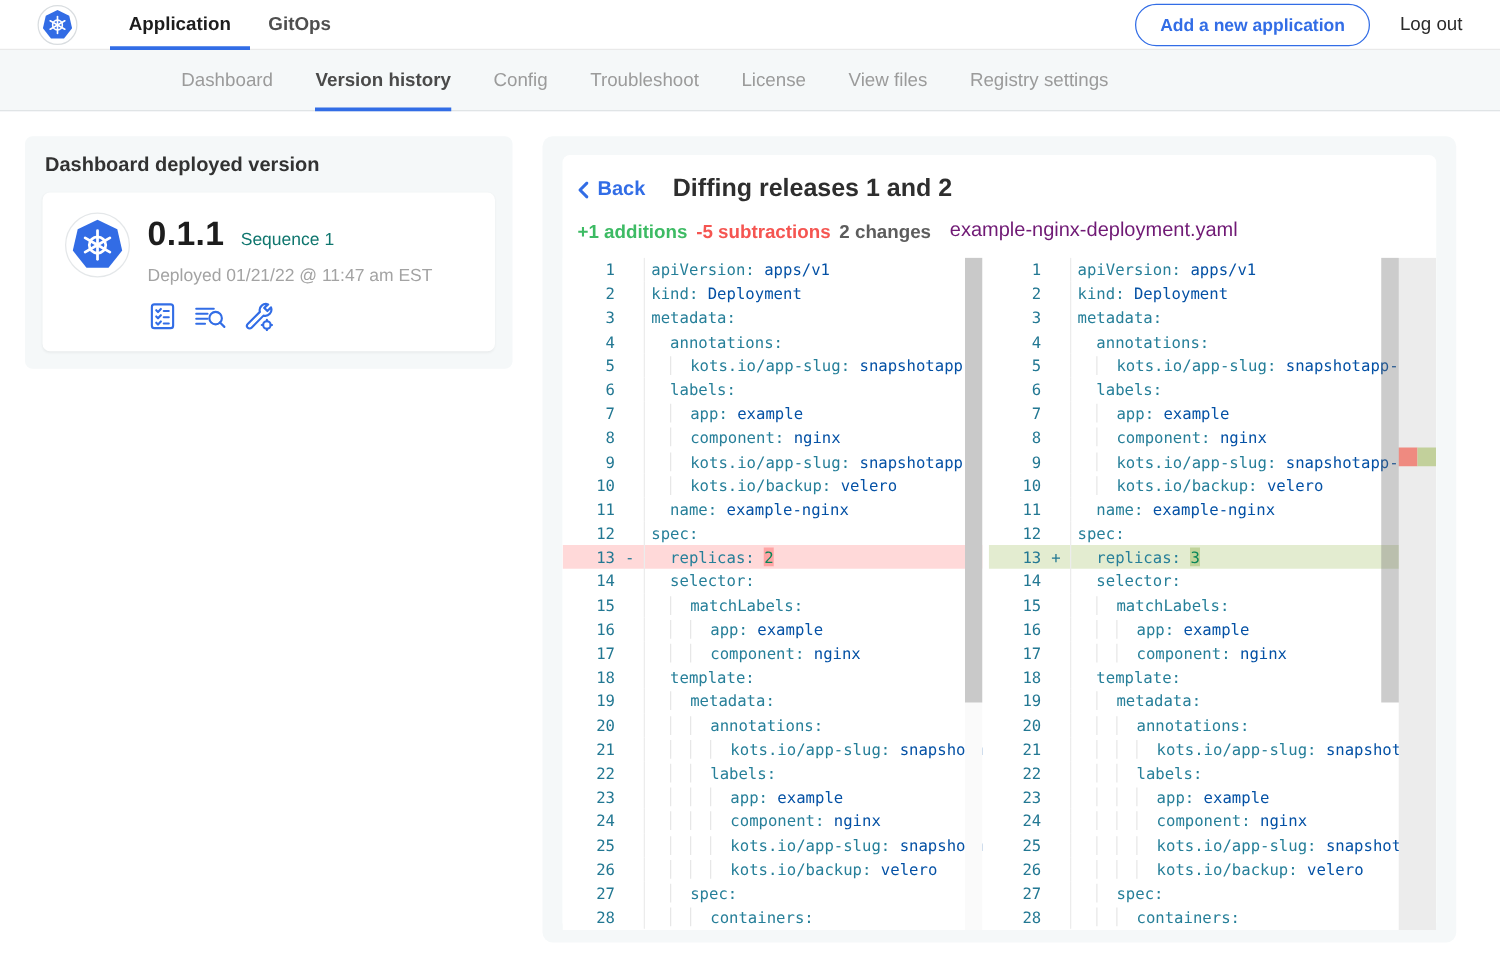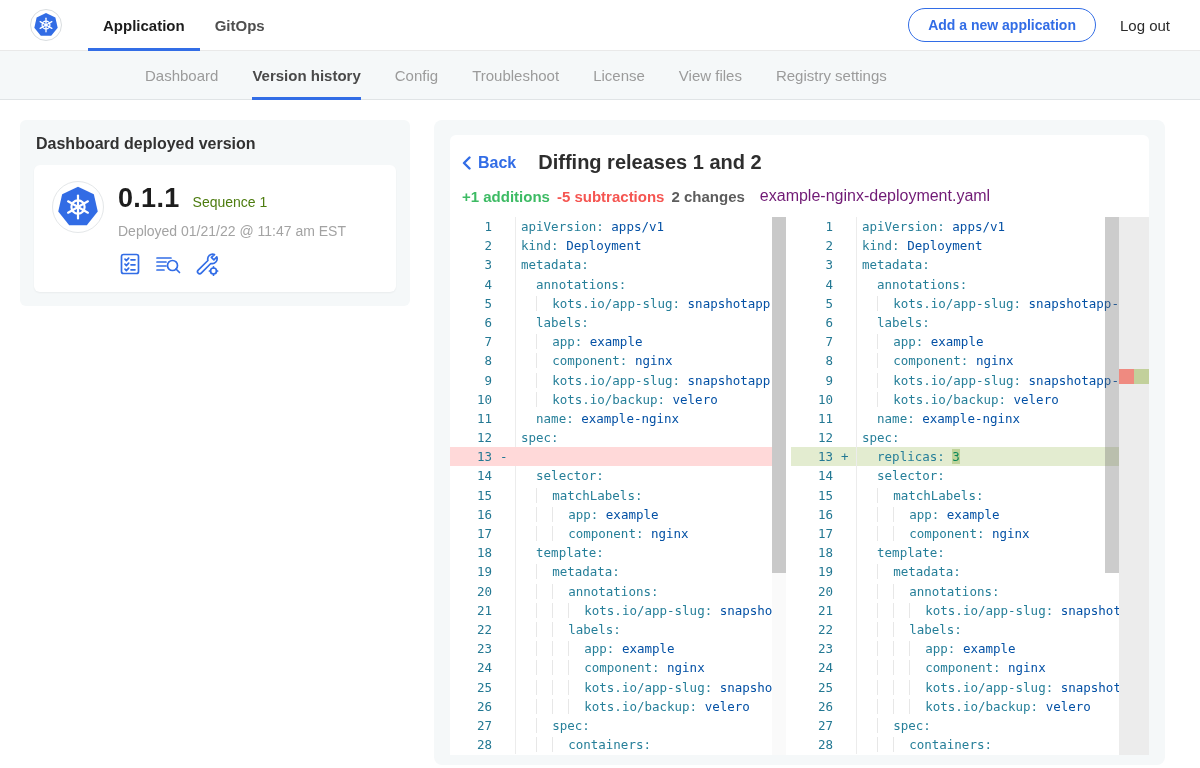--- a/index.html
+++ b/index.html
@@ -1,20 +1,20 @@
 <!DOCTYPE html>
 <html><head>
 <meta charset="utf-8">
 <style>
   * { margin:0; padding:0; box-sizing:border-box; }
   html,body { width:1200px; height:768px; overflow:hidden; background:#fff;
     font-family:"Liberation Sans", sans-serif; -webkit-font-smoothing:antialiased; }
 
   
-  .navbar { height:51px; background:#fff; border-bottom:1px solid #e9e9e9;
+  .navbar { height:40px; background:#fff; border-bottom:1px solid #e9e9e9;
     display:flex; align-items:center; padding:0 30px; position:relative; }
   .logo-wrap { width:32px; height:32px; border-radius:50%; border:1px solid #d9dde0;
     background:#fff; display:flex; align-items:center; justify-content:center; margin-right:26px; }
   .nav-tabs { display:flex; height:100%; }
   .nav-tab { padding:0 15px; display:flex; align-items:center; font-size:15px; font-weight:700;
     color:#4f4f4f; position:relative; cursor:pointer; }
   .nav-tab.active { color:#1d1d1d; }
   .nav-tab.active::after { content:""; position:absolute; left:0; right:0; bottom:-1px;
     height:3px; background:#326de6; }
   .nav-right { margin-left:auto; display:flex; align-items:center; gap:24px; }
@@ -36,21 +36,21 @@
 
   .dep-card { width:390px; flex:none; background:#f5f8f9; border-radius:6px; padding:15px 14px 14px; }
   .dep-title { font-size:16px; font-weight:700; color:#323232; padding-left:2px; }
   .dep-inner { margin-top:12px; background:#fff; border-radius:6px; padding:16px 18px;
     display:flex; box-shadow:0 1px 2px rgba(0,0,0,.05); }
   .dep-logo { width:52px; height:52px; border-radius:50%; border:1px solid #e4e7e9; flex:none;
     display:flex; align-items:center; justify-content:center; background:#fff; }
   .dep-info { margin-left:14px; padding-top:2px; }
   .ver-row { display:flex; align-items:baseline; gap:13px; }
   .ver { font-size:27px; font-weight:700; color:#1d1d1d; letter-spacing:.3px; }
-  .seq { font-size:14px; color:#4d7c0f; }
+  .seq { font-size:14px; color:#0f766e; }
   .deployed { margin-top:9px; font-size:14px; color:#a3a3a3; }
   .icons-row { margin-top:13px; display:flex; gap:13px; align-items:center; }
   .icons-row svg { cursor:pointer; }
 
   
   .diff-outer { flex:1; margin-left:24px; background:#f5f8f9; border-radius:8px;
     padding:15px 16px 10px; }
   .diff-card { background:#fff; border-radius:6px; padding:16px 0 0; }
   .diff-head { display:flex; align-items:center; padding:0 16px 0 12px; }
   .back-link { display:flex; align-items:center; gap:7px; color:#326de6; font-size:16px;
@@ -208,21 +208,21 @@
               <div class="code-line"><div class="ln">3</div><div class="sign"></div><div class="code"><span class="tok-key">metadata:</span></div></div>
               <div class="code-line"><div class="ln">4</div><div class="sign"></div><div class="code"><span>  </span><span class="tok-key">annotations:</span></div></div>
               <div class="code-line"><div class="ln">5</div><div class="sign"></div><div class="code"><span>  </span><span class="ig">  </span><span class="tok-key">kots.io/app-slug:</span><span> </span><span class="tok-val">snapshotapp-mu</span></div></div>
               <div class="code-line"><div class="ln">6</div><div class="sign"></div><div class="code"><span>  </span><span class="tok-key">labels:</span></div></div>
               <div class="code-line"><div class="ln">7</div><div class="sign"></div><div class="code"><span>  </span><span class="ig">  </span><span class="tok-key">app:</span><span> </span><span class="tok-val">example</span></div></div>
               <div class="code-line"><div class="ln">8</div><div class="sign"></div><div class="code"><span>  </span><span class="ig">  </span><span class="tok-key">component:</span><span> </span><span class="tok-val">nginx</span></div></div>
               <div class="code-line"><div class="ln">9</div><div class="sign"></div><div class="code"><span>  </span><span class="ig">  </span><span class="tok-key">kots.io/app-slug:</span><span> </span><span class="tok-val">snapshotapp-mu</span></div></div>
               <div class="code-line"><div class="ln">10</div><div class="sign"></div><div class="code"><span>  </span><span class="ig">  </span><span class="tok-key">kots.io/backup:</span><span> </span><span class="tok-val">velero</span></div></div>
               <div class="code-line"><div class="ln">11</div><div class="sign"></div><div class="code"><span>  </span><span class="tok-key">name:</span><span> </span><span class="tok-val">example-nginx</span></div></div>
               <div class="code-line"><div class="ln">12</div><div class="sign"></div><div class="code"><span class="tok-key">spec:</span></div></div>
-              <div class="code-line row-del"><div class="ln">13</div><div class="sign">-</div></div>
+              <div class="code-line row-del"><div class="ln">13</div><div class="sign">-</div><div class="code"><span>  </span><span class="tok-key">replicas:</span><span> </span><span class="tok-num char-del">2</span></div></div>
               <div class="code-line"><div class="ln">14</div><div class="sign"></div><div class="code"><span>  </span><span class="tok-key">selector:</span></div></div>
               <div class="code-line"><div class="ln">15</div><div class="sign"></div><div class="code"><span>  </span><span class="ig">  </span><span class="tok-key">matchLabels:</span></div></div>
               <div class="code-line"><div class="ln">16</div><div class="sign"></div><div class="code"><span>  </span><span class="ig">  </span><span class="ig">  </span><span class="tok-key">app:</span><span> </span><span class="tok-val">example</span></div></div>
               <div class="code-line"><div class="ln">17</div><div class="sign"></div><div class="code"><span>  </span><span class="ig">  </span><span class="ig">  </span><span class="tok-key">component:</span><span> </span><span class="tok-val">nginx</span></div></div>
               <div class="code-line"><div class="ln">18</div><div class="sign"></div><div class="code"><span>  </span><span class="tok-key">template:</span></div></div>
               <div class="code-line"><div class="ln">19</div><div class="sign"></div><div class="code"><span>  </span><span class="ig">  </span><span class="tok-key">metadata:</span></div></div>
               <div class="code-line"><div class="ln">20</div><div class="sign"></div><div class="code"><span>  </span><span class="ig">  </span><span class="ig">  </span><span class="tok-key">annotations:</span></div></div>
               <div class="code-line"><div class="ln">21</div><div class="sign"></div><div class="code"><span>  </span><span class="ig">  </span><span class="ig">  </span><span class="ig">  </span><span class="tok-key">kots.io/app-slug:</span><span> </span><span class="tok-val">snapshotap</span></div></div>
               <div class="code-line"><div class="ln">22</div><div class="sign"></div><div class="code"><span>  </span><span class="ig">  </span><span class="ig">  </span><span class="tok-key">labels:</span></div></div>
               <div class="code-line"><div class="ln">23</div><div class="sign"></div><div class="code"><span>  </span><span class="ig">  </span><span class="ig">  </span><span class="ig">  </span><span class="tok-key">app:</span><span> </span><span class="tok-val">example</span></div></div>

